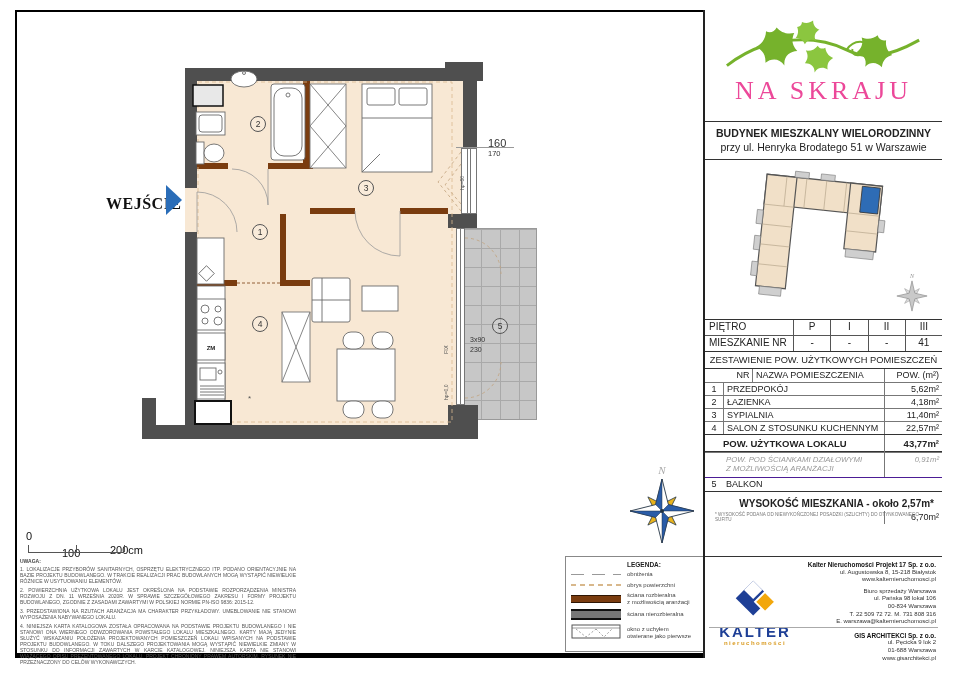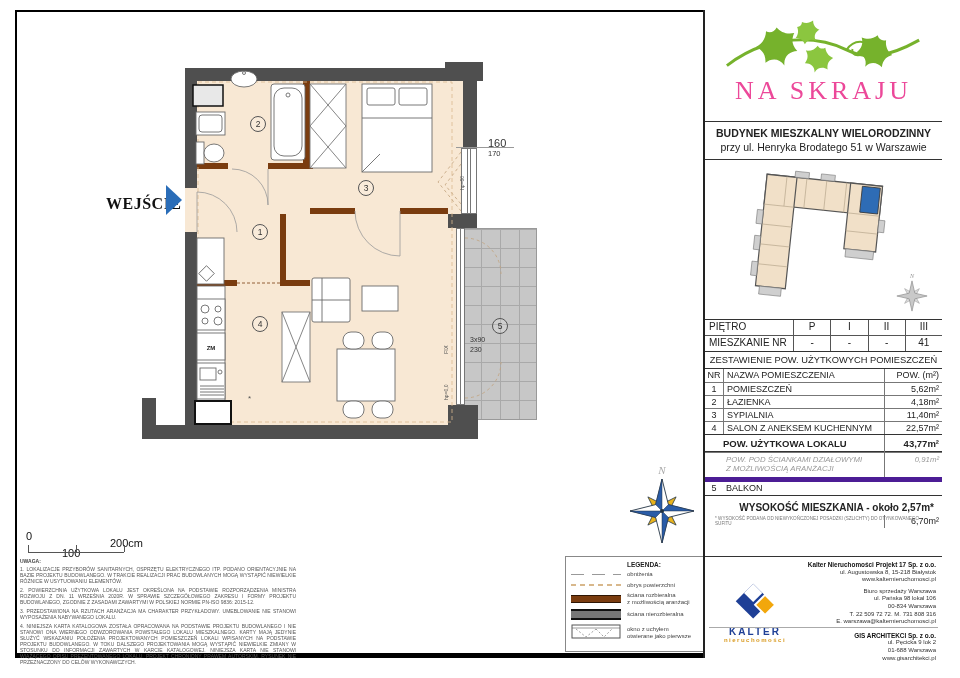--- a/index.html
+++ b/index.html
@@ -31,21 +31,21 @@
   .entrance-arrow{position:absolute;left:26px;top:133px;width:0;height:0;
       border-left:16px solid #2a6db8;border-top:15px solid transparent;border-bottom:15px solid transparent;}
   .dimline{position:absolute;background:#999;}
   
   .compass{position:absolute;left:624px;top:464px;width:76px;text-align:center;}
   .compass .n{font-family:"Liberation Serif",serif;font-style:italic;font-size:11px;color:#aaa;display:block;}
   
   .scalebar{position:absolute;left:26px;top:530px;width:140px;height:28px;font-size:11px;color:#111;}
   .scalebar .t0{position:absolute;left:0;top:0;}
   .scalebar .t1{position:absolute;left:36px;top:0;margin-top:17px;}
-  .scalebar .t2{position:absolute;left:84px;top:7px;}
+  .scalebar .t2{position:absolute;left:84px;top:14px;}
   .sb-line{position:absolute;left:2px;top:22px;width:96px;border-bottom:1px solid #555;}
   .sb-tick{position:absolute;top:15px;width:1px;height:7px;background:#555;}
   
   .notes{position:absolute;left:20px;top:558px;width:276px;font-size:5px;line-height:6px;color:#555;}
   .notes .ttl{font-weight:bold;margin-bottom:2px;color:#444;}
   .note{margin-bottom:3px;text-align:justify;}
   
   .legend{position:absolute;left:565px;top:556px;width:142px;height:96px;border:1px solid #888;
           box-sizing:border-box;padding:4px 4px 2px 5px;font-size:6px;color:#444;}
   .legend .ttl{font-weight:bold;font-size:6.5px;margin-left:56px;margin-bottom:3px;color:#222;}
@@ -68,43 +68,43 @@
   .box-locator{height:160px;position:relative;}
   .mini-compass{position:absolute;right:10px;bottom:2px;width:40px;text-align:center;}
   .mini-compass .n{font-size:6px;color:#999;font-family:"Liberation Serif",serif;font-style:italic;display:block;}
   .ftable .frow{display:grid;grid-template-columns:88px 1fr 1fr 1fr 1fr;height:15px;line-height:14px;
       font-size:10px;border-top:1px solid #555;}
   .ftable .frow:first-child{border-top:none;}
   .ftable .fc{border-left:1px solid #555;text-align:center;overflow:hidden;}
   .ftable .fc:first-child{border-left:none;text-align:left;padding-left:4px;}
   .box-title{height:17px;line-height:17px;text-align:center;font-size:9.3px;}
   .atable .arow{display:grid;grid-template-columns:18px 1fr 58px;font-size:9px;border-top:1px solid #777;}
-  .atable .arow:first-child{border-top:none;}
+  .atable .arow:first-child{border-top:none;padding-left:29px;}
   .atable .ac{border-left:1px solid #777;padding:0 3px;line-height:12px;height:12px;overflow:hidden;}
   .atable .ac:first-child{border-left:none;text-align:center;padding:0;}
   .atable .ahead{height:13px;line-height:13px;}
   .atable .aval{text-align:right;}
   .trow{display:grid;grid-template-columns:18px 1fr 58px;font-size:9.5px;font-weight:bold;
         height:17px;line-height:17px;}
   .trow .tv{text-align:right;padding-right:3px;border-left:1px solid #777;}
   .prow{display:grid;grid-template-columns:18px 1fr 58px;font-size:7.8px;color:#999;font-style:italic;
-        height:24px;border-bottom:5px solid #4c1d95;border-top:1px solid #777;}
+        height:24px;border-bottom:1px solid #4c1d95;border-top:1px solid #777;}
   .prow .pl{padding:2px 3px;white-space:pre-line;line-height:9px;}
   .prow .pv{text-align:right;padding:2px 3px;border-left:1px solid #777;}
   .brow{display:grid;grid-template-columns:18px 1fr 58px;font-size:9px;height:14px;line-height:13px;}
   .brow .bc{padding:0 3px;}
   .brow .bn{text-align:center;padding:0;}
   .brow .bv{text-align:right;border-left:1px solid #777;margin-top:33px;}
   .box-height{height:50px;padding:6px 8px 0 10px;}
   .box-height .hl{font-size:10px;font-weight:bold;text-align:right;}
   .box-height .hf{font-size:4.6px;color:#777;margin-top:3px;}
   .box-footer{margin-top:auto;border-top:1px solid #333;border-bottom:none;height:102px;position:relative;
       display:grid;grid-template-columns:92px 1fr;padding:4px 6px 2px 4px;box-sizing:border-box;}
   .klogo{display:flex;flex-direction:column;align-items:center;justify-content:center;}
-  .kword{font-size:10px;font-weight:900;color:#1e3f96;letter-spacing:2px;margin-top:1px;}
+  .kword{font-size:15px;font-weight:900;color:#1e3f96;letter-spacing:2px;margin-top:1px;}
   .ksub{font-size:6px;color:#d99a1f;letter-spacing:1.5px;font-weight:bold;}
   .fcol{text-align:right;font-size:6px;line-height:7.6px;color:#333;}
   .fcol .bname{font-weight:bold;font-size:6.4px;color:#111;}
   .fdiv{position:absolute;left:4px;right:4px;top:70px;border-top:1px solid #aaa;}
   .gis{margin-top:6px;}
 </style>
 </head>
 <body>
 
 <div class="page">
@@ -388,36 +388,36 @@
     <div class="rbox box-title">ZESTAWIENIE POW. UŻYTKOWYCH POMIESZCZEŃ</div>
 
     <div class="rbox atable">
       <div class="arow">
         <div class="ac ahead">NR</div>
         <div class="ac ahead">NAZWA POMIESZCZENIA</div>
         <div class="ac ahead aval">POW. (m²)</div>
       </div>
       <div class="arow">
         <div class="ac">1</div>
-        <div class="ac">POMIESZCZEŃ</div>
+        <div class="ac">PRZEDPOKÓJ</div>
         <div class="ac aval">5,62m²</div>
       </div>
       <div class="arow">
         <div class="ac">2</div>
         <div class="ac">ŁAZIENKA</div>
         <div class="ac aval">4,18m²</div>
       </div>
       <div class="arow">
         <div class="ac">3</div>
         <div class="ac">SYPIALNIA</div>
         <div class="ac aval">11,40m²</div>
       </div>
       <div class="arow">
         <div class="ac">4</div>
-        <div class="ac">SALON Z ANEKSEM KUCHENNYM</div>
+        <div class="ac">SALON Z STOSUNKU KUCHENNYM</div>
         <div class="ac aval">22,57m²</div>
       </div>
     </div>
 
     <div class="rbox trow">
       <div></div>
       <div>POW. UŻYTKOWA LOKALU</div>
       <div class="tv">43,77m²</div>
     </div>
 

